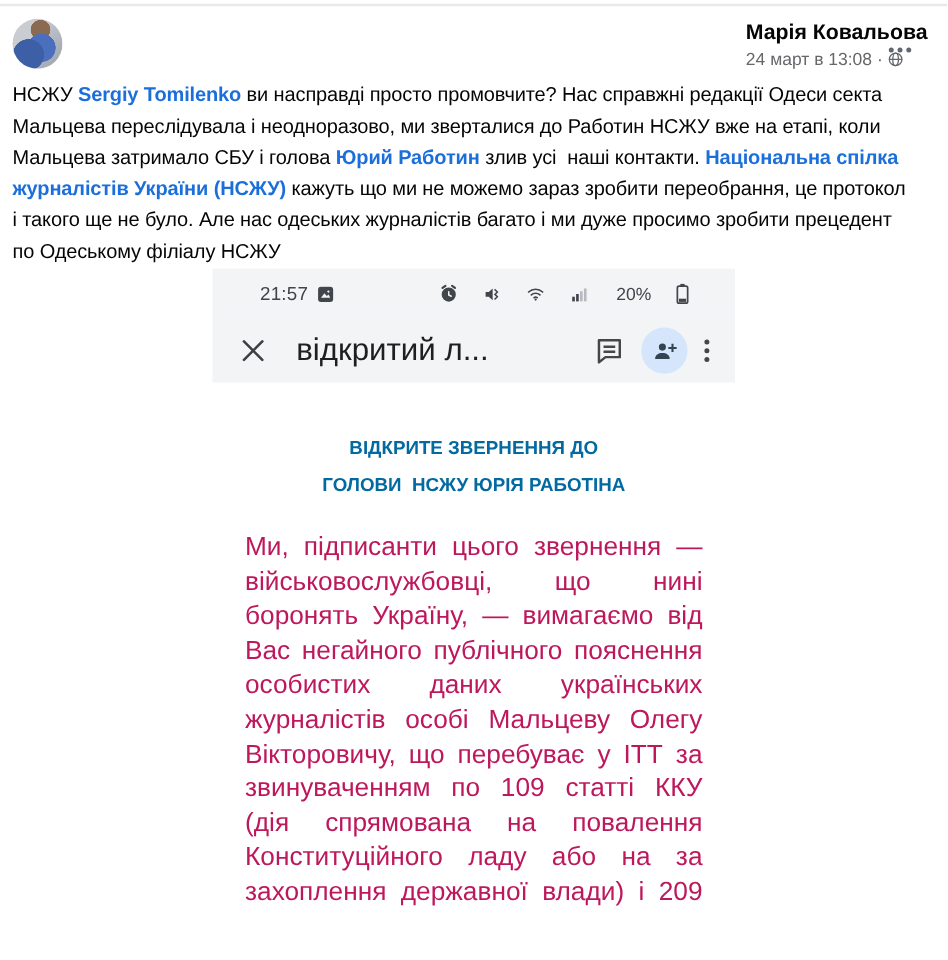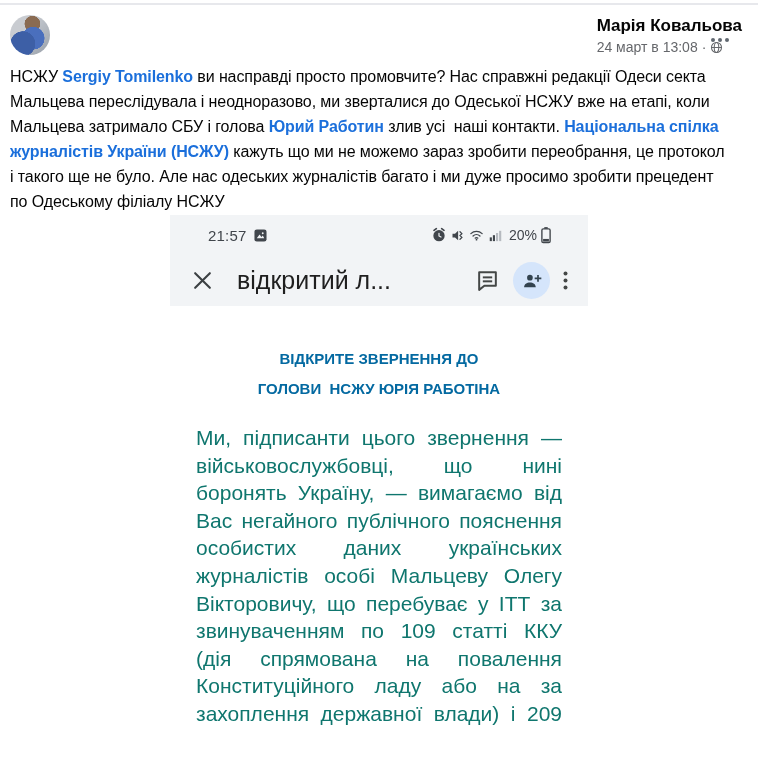--- a/index.html
+++ b/index.html
@@ -28,36 +28,36 @@
   .post-line{white-space:pre;font-size:16px;line-height:25px;letter-spacing:-0.1px;color:#050505;}
   .mention{color:var(--link,#1b6fdb);font-weight:600;text-decoration:none;cursor:pointer;}
   
   .attachment{margin:1px 0 0 170px;width:418px;cursor:pointer;}
   .phone-status{
     height:40px;background:var(--bar,#f2f4f6);display:flex;align-items:center;
     padding:0 0 0 38px;box-sizing:border-box;color:#40454b;
   }
   .status-time{font-size:15px;letter-spacing:.2px;}
   .status-shot-icon{margin-left:7px;display:flex;}
-  .status-right{margin-left:auto;margin-right:36px;display:flex;align-items:center;gap:3px;}
+  .status-right{margin-left:auto;margin-right:36px;display:flex;align-items:center;gap:19px;}
   .status-pct{font-size:14px;margin-left:2px;}
   .phone-appbar{
     height:51px;background:var(--bar,#f2f4f6);display:flex;align-items:center;
     padding:0 20px 0 22px;box-sizing:border-box;
   }
   .appbar-title{margin-left:24px;font-size:25px;color:#1f1f1f;white-space:pre;flex:1 1 auto;overflow:hidden;}
   .appbar-icons{display:flex;align-items:center;gap:13px;}
   .addpeople-circle{width:37px;height:37px;border-radius:50%;background:var(--circle,#d5e5fb);display:flex;align-items:center;justify-content:center;}
   
   .doc{background:#ffffff;width:418px;box-sizing:border-box;}
   .doc-title{margin-top:38px;padding:0 18px;text-align:center;}
   .doc-title-line{white-space:pre;font-size:15px;font-weight:700;line-height:30px;color:#0369a1;font-family:"Liberation Sans",sans-serif;}
   .doc-body{margin-top:20px;padding:0 26px;}
   .doc-line{
-    font-size:21px;line-height:27.6px;color:#0f766e;
+    font-size:21px;line-height:27.6px;color:#be185d;
     text-align:justify;text-align-last:justify;white-space:normal;
   }
   .icon{display:inline-flex;}
 </style>
 </head>
 <body style="--link: #1b6fdb; --bar: #f2f4f6; --circle: #d5e5fb;">
 
 <div class="hairline"></div>
 
 <div class="fb-header">
@@ -80,21 +80,21 @@
     <svg width="20" height="6" viewBox="0 0 20 6">
       <circle cx="3" cy="3" r="2" fill="#606770"></circle>
         <circle cx="10" cy="3" r="2" fill="#606770"></circle>
         <circle cx="17" cy="3" r="2" fill="#606770"></circle>
     </svg>
   </div>
 </div>
 
 <div class="post-text">
     <div class="post-line"><span>НСЖУ </span><a class="mention">Sergiy Tomilenko</a><span> ви насправді просто промовчите? Нас справжні редакції Одеси секта</span></div>
-    <div class="post-line"><span>Мальцева переслідувала і неодноразово, ми зверталися до Одеської НСЖУ вже на етапі, коли</span></div>
+    <div class="post-line"><span>Мальцева переслідувала і неодноразово, ми зверталися до Работин НСЖУ вже на етапі, коли</span></div>
     <div class="post-line"><span>Мальцева затримало СБУ і голова </span><a class="mention">Юрий Работин</a><span> злив усі  наші контакти. </span><a class="mention">Національна спілка</a></div>
     <div class="post-line"><a class="mention">журналістів України (НСЖУ)</a><span> кажуть що ми не можемо зараз зробити переобрання, це протокол</span></div>
     <div class="post-line"><span>і такого ще не було. Але нас одеських журналістів багато і ми дуже просимо зробити прецедент</span></div>
     <div class="post-line"><span>по Одеському філіалу НСЖУ</span></div>
   </div>
 
 <div class="attachment">
 
   <div class="phone-status">
     <span class="status-time">21:57</span>

